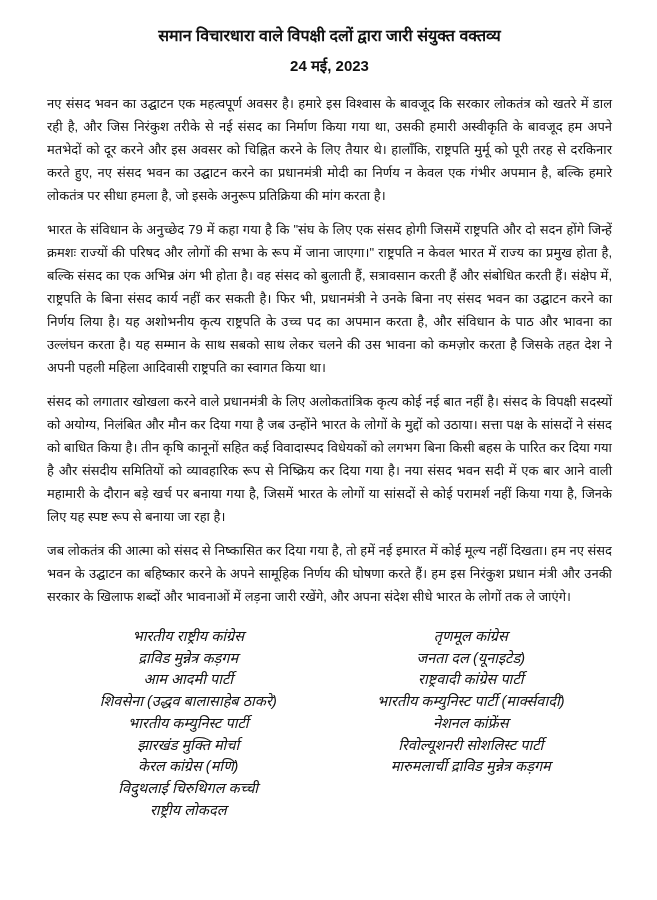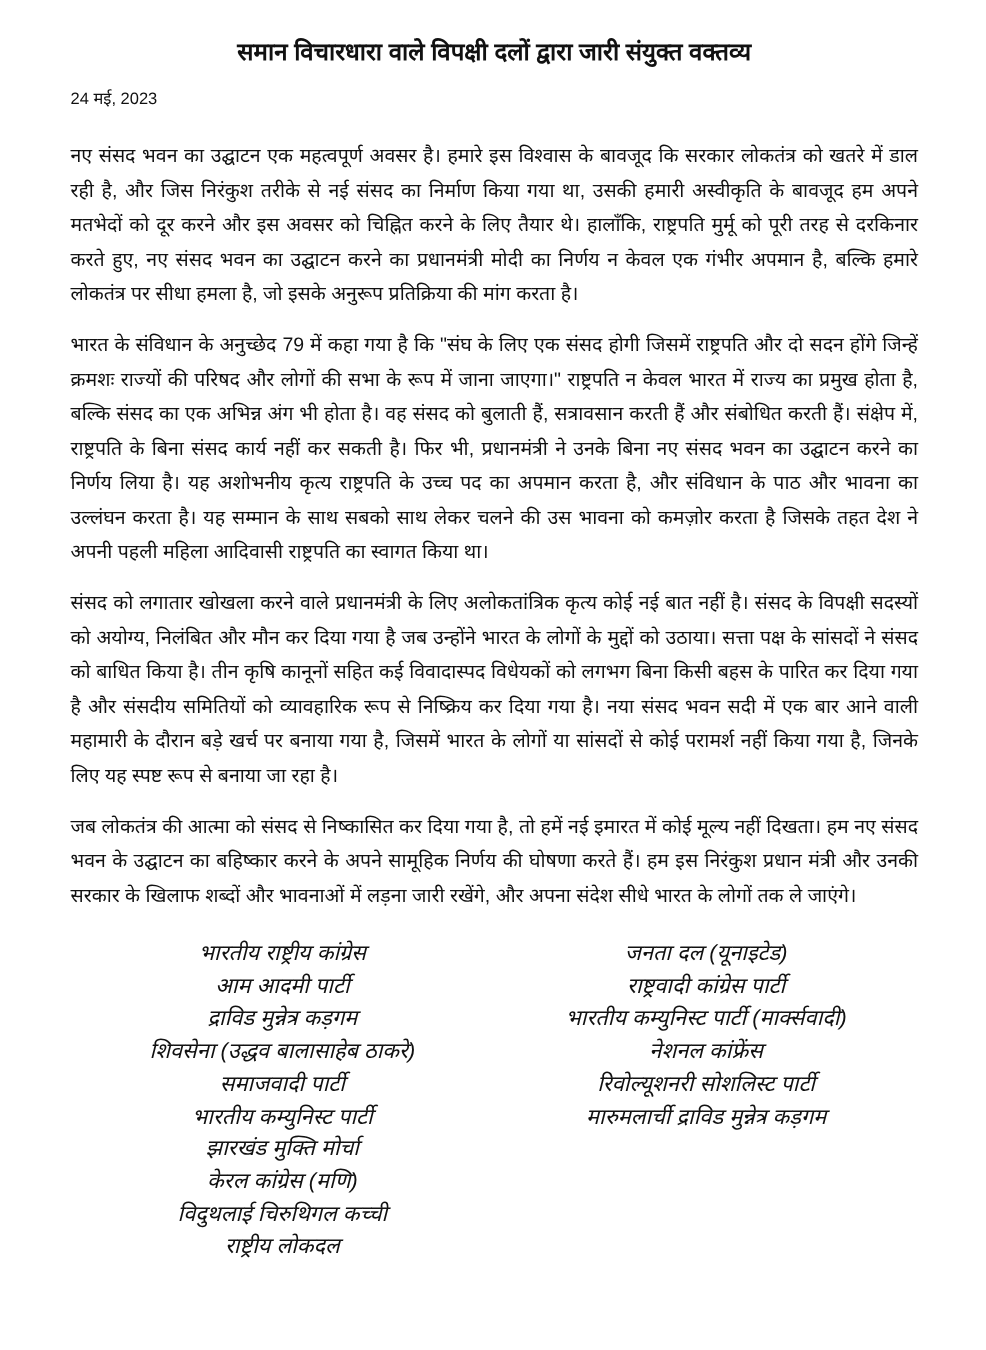--- a/index.html
+++ b/index.html
@@ -20,24 +20,24 @@
   }
   .doc-title {
     margin: 0;
     font-size: 16px;
     line-height: 24px;
     font-weight: bold;
     text-align: center;
   }
   .doc-date {
     margin: 8px 0 16px 0;
-    font-size: 11px;
+    font-size: 15px;
     line-height: 20px;
-    font-weight: normal;
-    text-align: left;
+    font-weight: bold;
+    text-align: center;
   }
   .doc-para {
     margin: 0 0 11px 0;
     font-size: 13px;
     line-height: 23px;
     text-align: justify;
     text-justify: inter-word;
   }
   .signatories {
     display: flex;
@@ -64,31 +64,31 @@
   <div class="doc-date">24 मई, 2023</div>
 
   <p class="doc-para">नए संसद भवन का उद्घाटन एक महत्वपूर्ण अवसर है। हमारे इस विश्वास के बावजूद कि सरकार लोकतंत्र को खतरे में डाल रही है, और जिस निरंकुश तरीके से नई संसद का निर्माण किया गया था, उसकी हमारी अस्वीकृति के बावजूद हम अपने मतभेदों को दूर करने और इस अवसर को चिह्नित करने के लिए तैयार थे। हालाँकि, राष्ट्रपति मुर्मू को पूरी तरह से दरकिनार करते हुए, नए संसद भवन का उद्घाटन करने का प्रधानमंत्री मोदी का निर्णय न केवल एक गंभीर अपमान है, बल्कि हमारे लोकतंत्र पर सीधा हमला है, जो इसके अनुरूप प्रतिक्रिया की मांग करता है।</p>
   <p class="doc-para">भारत के संविधान के अनुच्छेद 79 में कहा गया है कि "संघ के लिए एक संसद होगी जिसमें राष्ट्रपति और दो सदन होंगे जिन्हें क्रमशः राज्यों की परिषद और लोगों की सभा के रूप में जाना जाएगा।" राष्ट्रपति न केवल भारत में राज्य का प्रमुख होता है, बल्कि संसद का एक अभिन्न अंग भी होता है। वह संसद को बुलाती हैं, सत्रावसान करती हैं और संबोधित करती हैं। संक्षेप में, राष्ट्रपति के बिना संसद कार्य नहीं कर सकती है। फिर भी, प्रधानमंत्री ने उनके बिना नए संसद भवन का उद्घाटन करने का निर्णय लिया है। यह अशोभनीय कृत्य राष्ट्रपति के उच्च पद का अपमान करता है, और संविधान के पाठ और भावना का उल्लंघन करता है। यह सम्मान के साथ सबको साथ लेकर चलने की उस भावना को कमज़ोर करता है जिसके तहत देश ने अपनी पहली महिला आदिवासी राष्ट्रपति का स्वागत किया था।</p>
   <p class="doc-para">संसद को लगातार खोखला करने वाले प्रधानमंत्री के लिए अलोकतांत्रिक कृत्य कोई नई बात नहीं है। संसद के विपक्षी सदस्यों को अयोग्य, निलंबित और मौन कर दिया गया है जब उन्होंने भारत के लोगों के मुद्दों को उठाया। सत्ता पक्ष के सांसदों ने संसद को बाधित किया है। तीन कृषि कानूनों सहित कई विवादास्पद विधेयकों को लगभग बिना किसी बहस के पारित कर दिया गया है और संसदीय समितियों को व्यावहारिक रूप से निष्क्रिय कर दिया गया है। नया संसद भवन सदी में एक बार आने वाली महामारी के दौरान बड़े खर्च पर बनाया गया है, जिसमें भारत के लोगों या सांसदों से कोई परामर्श नहीं किया गया है, जिनके लिए यह स्पष्ट रूप से बनाया जा रहा है।</p>
   <p class="doc-para">जब लोकतंत्र की आत्मा को संसद से निष्कासित कर दिया गया है, तो हमें नई इमारत में कोई मूल्य नहीं दिखता। हम नए संसद भवन के उद्घाटन का बहिष्कार करने के अपने सामूहिक निर्णय की घोषणा करते हैं। हम इस निरंकुश प्रधान मंत्री और उनकी सरकार के खिलाफ शब्दों और भावनाओं में लड़ना जारी रखेंगे, और अपना संदेश सीधे भारत के लोगों तक ले जाएंगे।</p>
 
   <div class="signatories">
     <div class="col">
       <div class="party">भारतीय राष्ट्रीय कांग्रेस</div>
+      <div class="party">द्राविड मुन्नेत्र कड़गम</div>
       <div class="party">आम आदमी पार्टी</div>
-      <div class="party">द्राविड मुन्नेत्र कड़गम</div>
       <div class="party">शिवसेना (उद्धव बालासाहेब ठाकरे)</div>
-      <div class="party">समाजवादी पार्टी</div>
       <div class="party">भारतीय कम्युनिस्ट पार्टी</div>
       <div class="party">झारखंड मुक्ति मोर्चा</div>
       <div class="party">केरल कांग्रेस (मणि)</div>
       <div class="party">विदुथलाई चिरुथिगल कच्ची</div>
       <div class="party">राष्ट्रीय लोकदल</div>
     </div>
     <div class="col">
+      <div class="party">तृणमूल कांग्रेस</div>
       <div class="party">जनता दल (यूनाइटेड)</div>
       <div class="party">राष्ट्रवादी कांग्रेस पार्टी</div>
       <div class="party">भारतीय कम्युनिस्ट पार्टी (मार्क्सवादी)</div>
       <div class="party">नेशनल कांफ्रेंस</div>
       <div class="party">रिवोल्यूशनरी सोशलिस्ट पार्टी</div>
       <div class="party">मारुमलार्ची द्राविड मुन्नेत्र कड़गम</div>
     </div>
   </div>
 
 </div>

